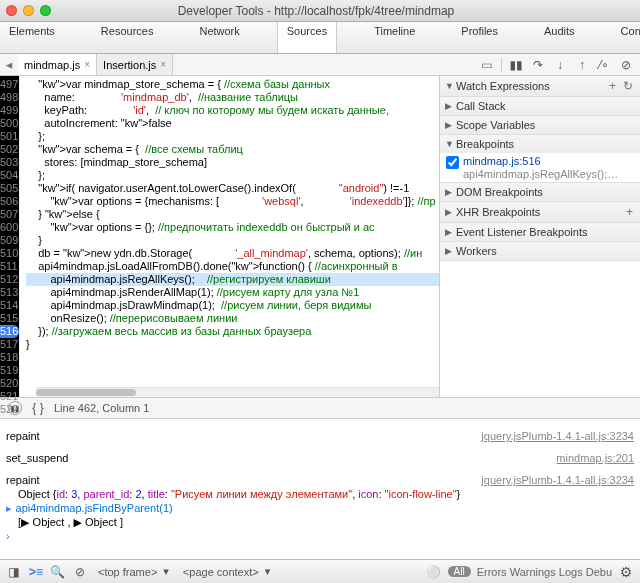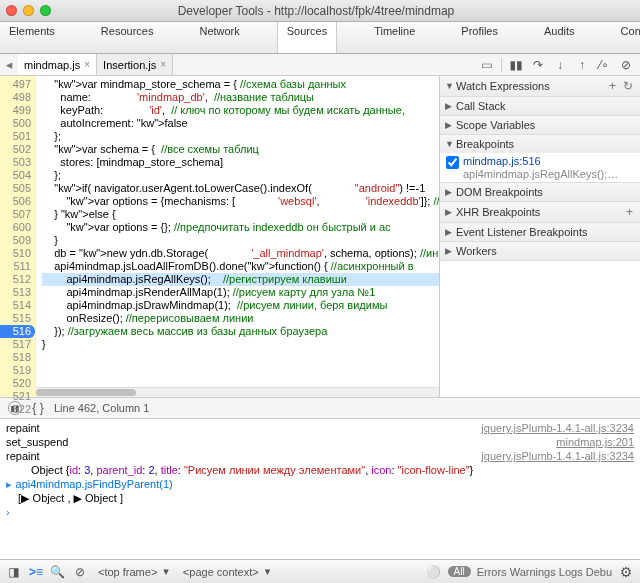--- a/index.html
+++ b/index.html
@@ -26,21 +26,21 @@
 .filetab { display: flex; align-items: center; gap: 4px; padding: 0 6px; border-right: 1px solid #ccc; background: #eee; cursor: default; }
 .filetab.active { background: #fff; }
 .filetab .close { color: #888; font-size: 10px; }
 .filerow .right { display: flex; align-items: center; gap: 6px; padding: 0 6px; color: #555; }
 .filerow .right .sep { width: 1px; height: 14px; background: #ccc; }
 .iconbtn { width: 16px; height: 16px; display: inline-flex; align-items: center; justify-content: center; cursor: default; color: #555; font-size: 12px; }
 
 
 .main { flex: 1; display: flex; min-height: 0; }
 .editor { flex: 1; display: flex; min-width: 0; position: relative; border-right: 1px solid #ccc; }
-.gutter { width: 36px; background: #fef9c3; border-right: 1px solid #eee; text-align: right; padding: 2px 4px 0 0; color: #888; font-family: Menlo, monospace; font-size: 10px; line-height: 13px; }
+.gutter { width: 20px; background: #000000; border-right: 1px solid #eee; text-align: right; padding: 2px 4px 0 0; color: #888; font-family: Menlo, monospace; font-size: 10px; line-height: 13px; }
 .gutter .ln { height: 13px; }
 .gutter .bp { background: #3b82f6; color: #fff; border-radius: 0 6px 6px 0; padding-right: 4px; margin-right: -4px; position: relative; }
 .code { flex: 1; overflow: hidden; font-family: Menlo, monospace; font-size: 10px; line-height: 13px; padding: 2px 0 0 6px; white-space: pre; color: #000; }
 .hl-line { background: #cde6ff; display: inline-block; width: 100%; }
 .str { color: #c41a16; margin-left: 43px; }
 .cmt { color: #007400; }
 .scroll-h { height: 10px; background: #f0f0f0; border-top: 1px solid #ddd; position: absolute; bottom: 0; left: 36px; right: 0; }
 .scroll-h .thumb { position: absolute; left: 0; width: 100px; top: 1px; bottom: 1px; background: #c0c0c0; border-radius: 5px; }
 
 
@@ -57,24 +57,24 @@
 .side .bp-item input { margin-top: 1px; }
 .side .bp-item .txt { font-family: Menlo, monospace; font-size: 10px; color: #333; line-height: 12px; }
 .side .bp-item .txt .sub { color: #888; display: block; white-space: nowrap; overflow: hidden; text-overflow: ellipsis; max-width: 170px; }
 
 
 .statusstrip { height: 22px; border-top: 1px solid #ccc; border-bottom: 1px solid #ccc; background: #f5f5f5; display: flex; align-items: center; gap: 8px; padding: 0 8px; color: #555; }
 .statusstrip .pos { font-size: 11px; }
 
 
 .console { height: 140px; overflow: auto; font-family: Menlo, monospace; font-size: 10px; line-height: 14px; padding: 2px 6px; }
-.console .row { display: flex; }
+.console .row { display: flex; margin-top: 8px; }
 .console .row .msg { flex: 1; }
 .console .row .src { color: #888; text-decoration: underline; text-align: right; }
-.console .obj { color: #000; margin-left: 13px; }
+.console .obj { color: #000; }
 .console .k { color: #a0a; }
 .console .v { color: #c41a16; }
 .console .cmd { color: #0074e8; }
 .console .caret { color: #3b82f6; margin-right: 4px; }
 
 
 .bottom { height: 24px; border-top: 1px solid #bbb; background: linear-gradient(#fafafa,#e5e5e5); display: flex; align-items: center; padding: 0 6px; gap: 6px; color: #555; font-size: 11px; }
 .bottom .sel { display: inline-flex; align-items: center; gap: 6px; padding: 1px 4px; }
 .bottom .sp { flex: 1; }
 .bottom .pill { background: #888; color: #fff; border-radius: 8px; padding: 0 6px; font-size: 10px; }

